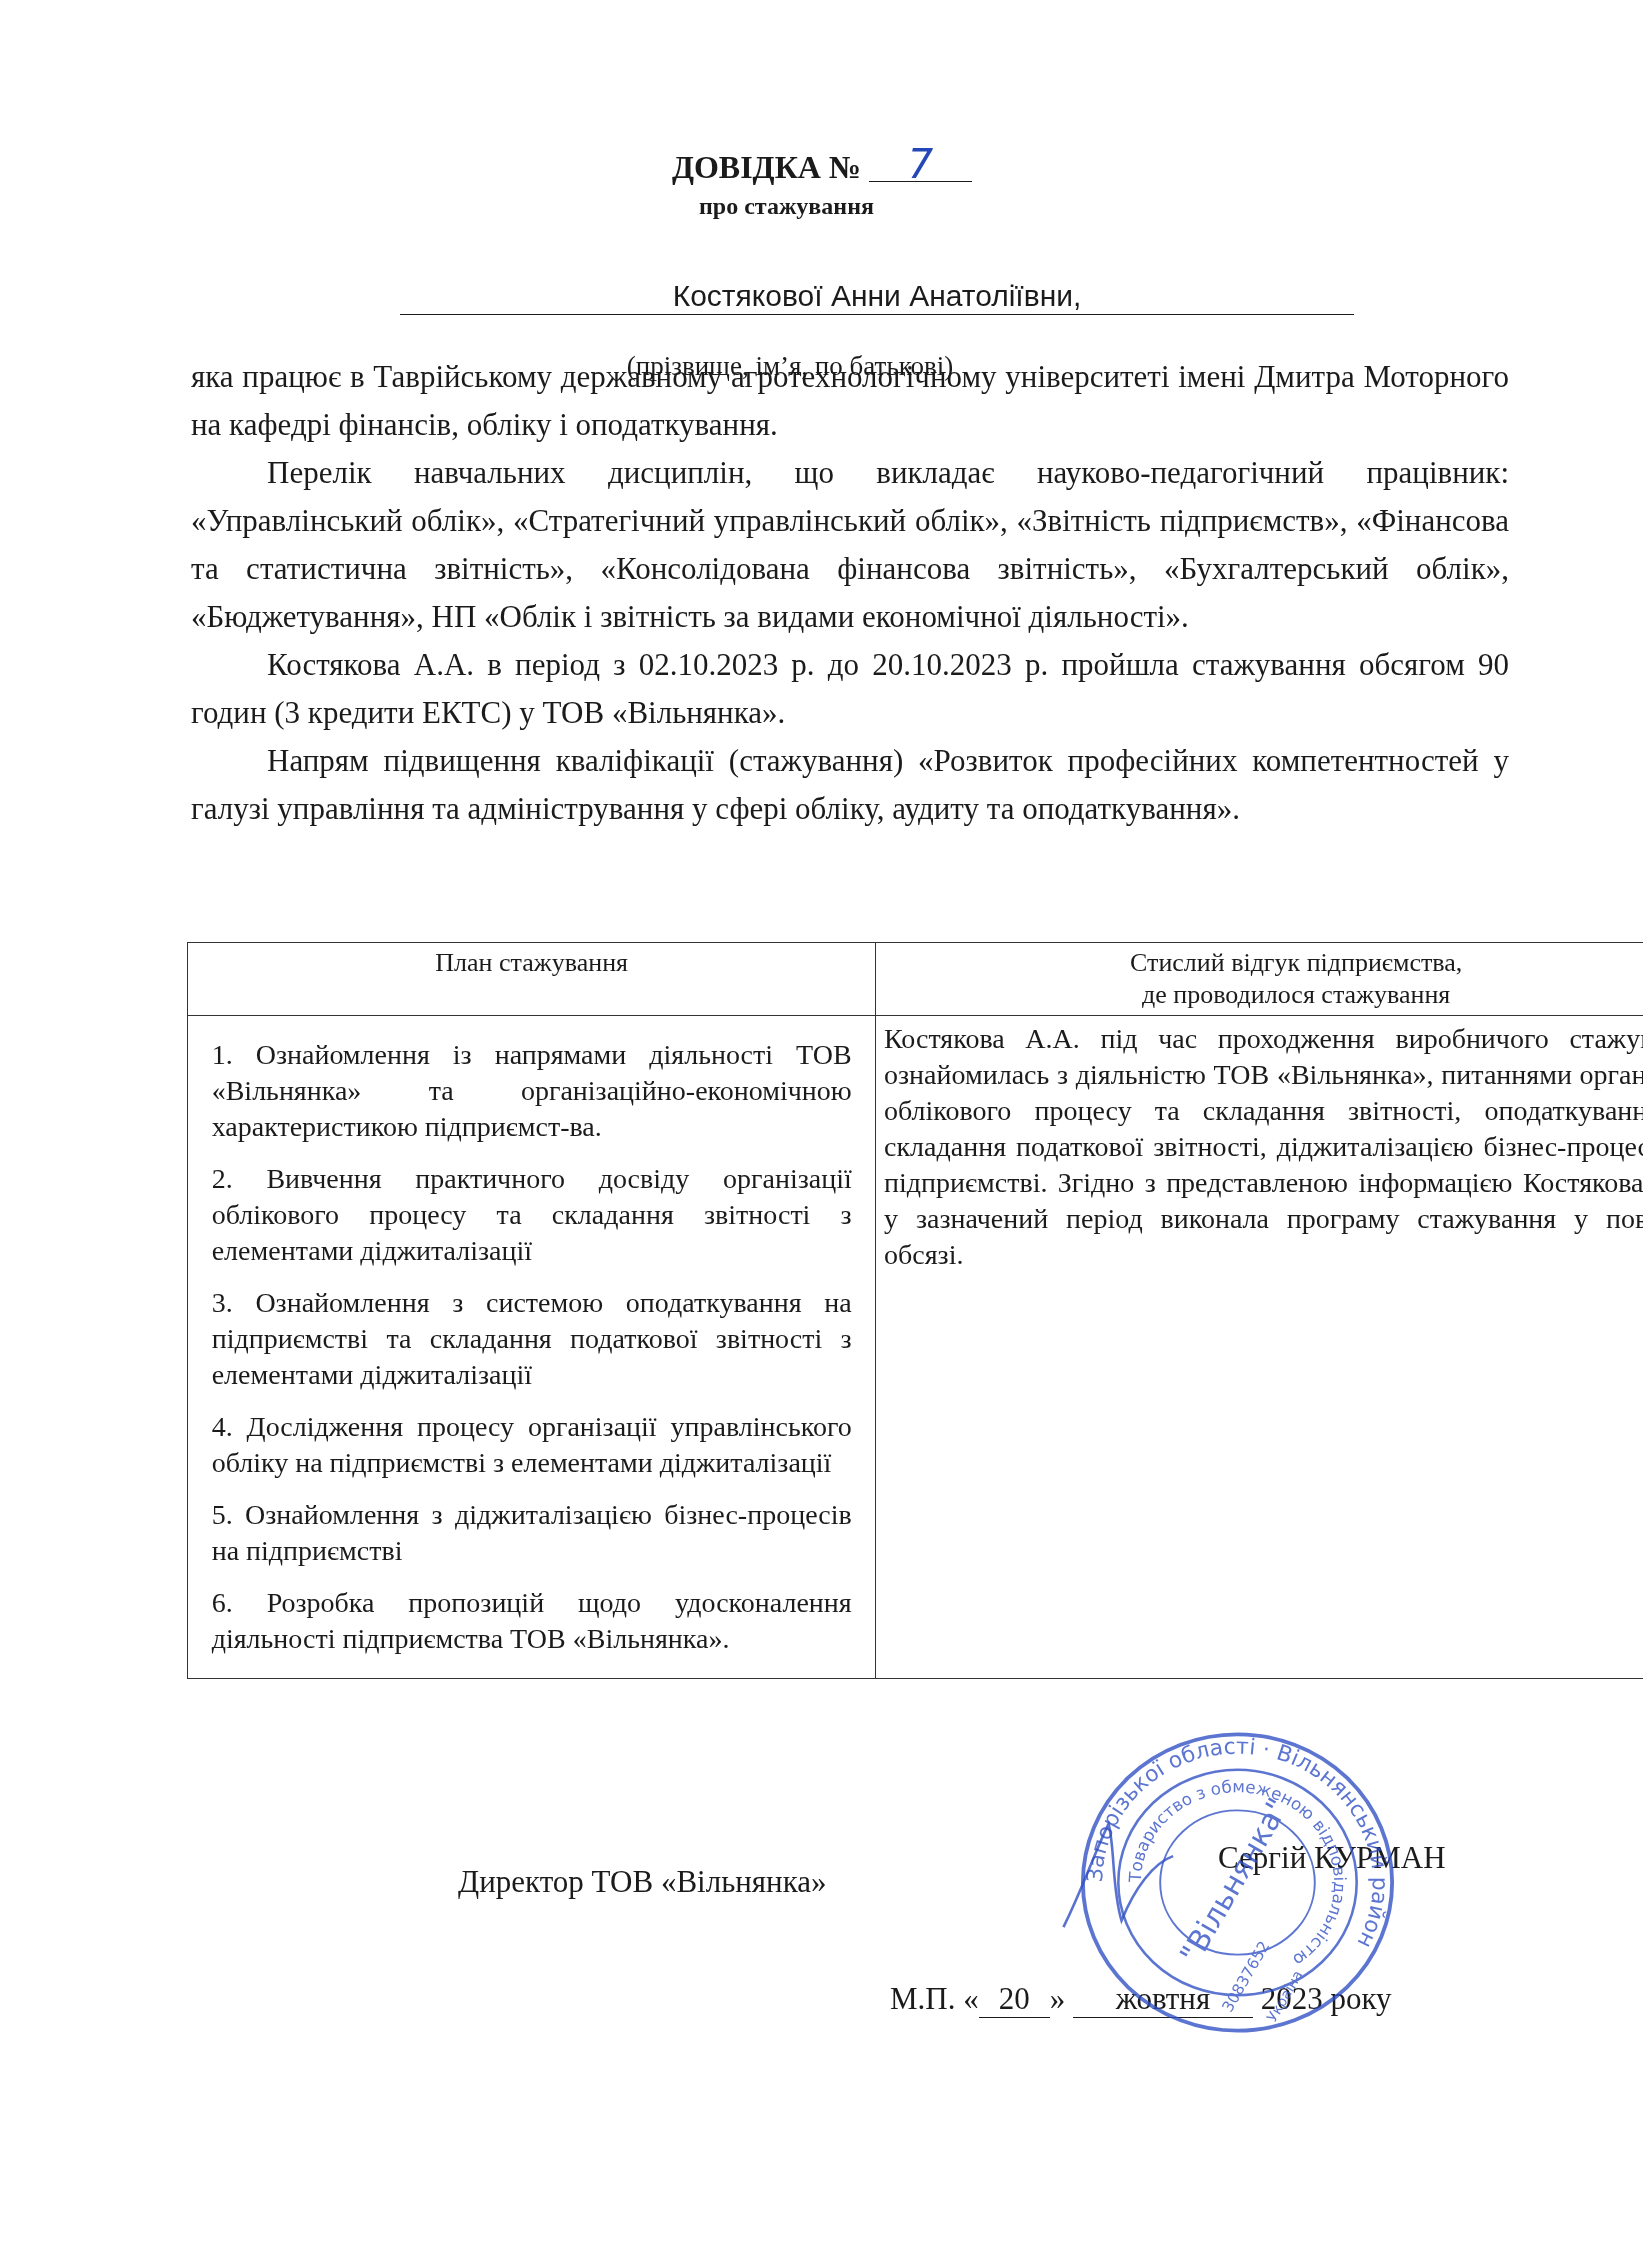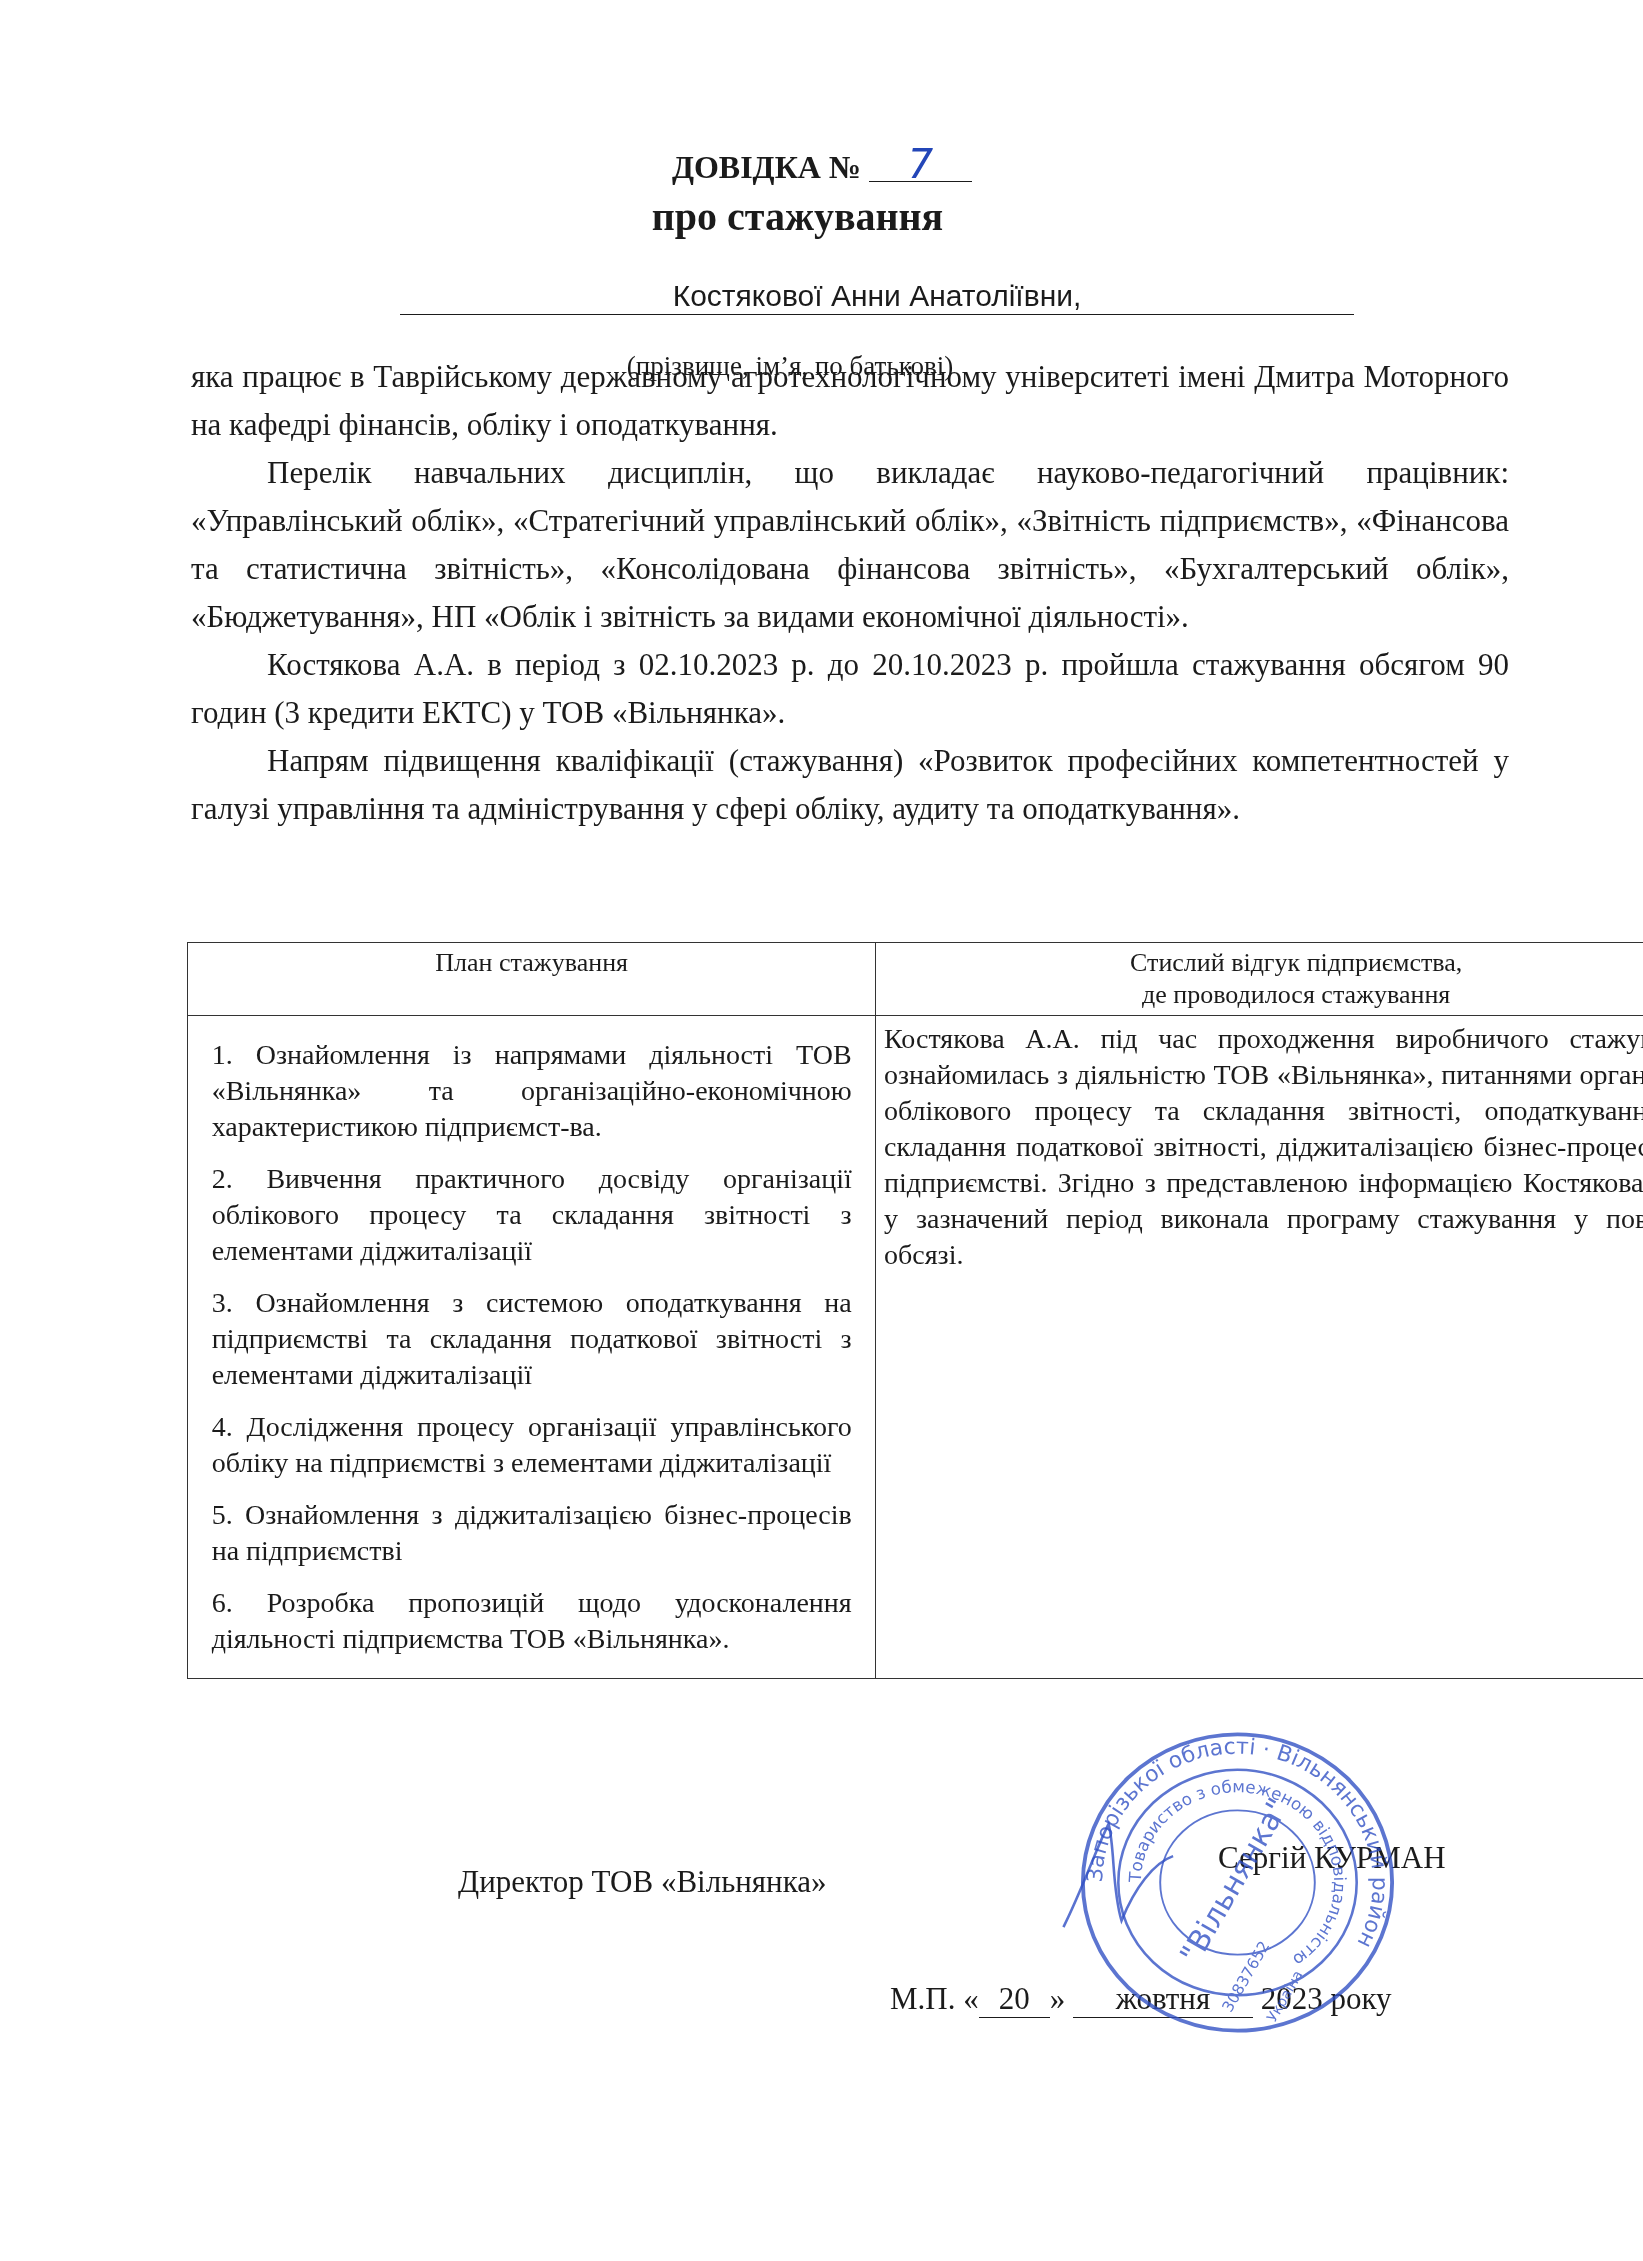--- a/index.html
+++ b/index.html
@@ -4,22 +4,22 @@
 <style>
   html, body { margin: 0; padding: 0; background: #ffffff; }
   body { width: 1644px; height: 2261px; position: relative; overflow: hidden;
          font-family: "Liberation Serif", serif; color: #1b1b1b; }
   .page { position: absolute; left: 0; top: 0; width: 1644px; height: 2261px; }
   .title { position: absolute; top: 147px; left: 0; width: 1644px; text-align: center;
            font-weight: bold; font-size: 32px; }
   .title .num { display: inline-block; min-width: 103px; border-bottom: 1.9px solid #1b1b1b;
                 text-align: center; font-family: "DejaVu Sans", sans-serif; font-weight: normal;
                 color: #2346b8; font-style: italic; font-size: 40px; line-height: 34px; }
-  .subtitle { position: absolute; top: 193px; left: 11px; width: 1573px; text-align: center;
-              font-weight: bold; font-size: 40px; }
+  .subtitle { position: absolute; top: 193px; left: 0; width: 1573px; text-align: center;
+              font-weight: bold; font-size: 24px; }
   .name-line { position: absolute; top: 277px; left: 400px; width: 954px; text-align: center;
                font-family: "Liberation Sans", sans-serif; font-size: 30px;
                border-bottom: 1.9px solid #1b1b1b; line-height: 37px; }
   .name-caption { position: absolute; top: 320px; left: 0; width: 1580px; text-align: center;
                   font-size: 27px; margin-top: 31px; }
   .body-text { position: absolute; top: 353px; left: 191px; width: 1318px; font-size: 31px;
                line-height: 48px; text-align: justify; }
   .body-text p { margin: 0; }
   .body-text p.indent { text-indent: 76px; }
   table.plan { position: absolute; top: 942px; left: 187px; width: 1530px;

